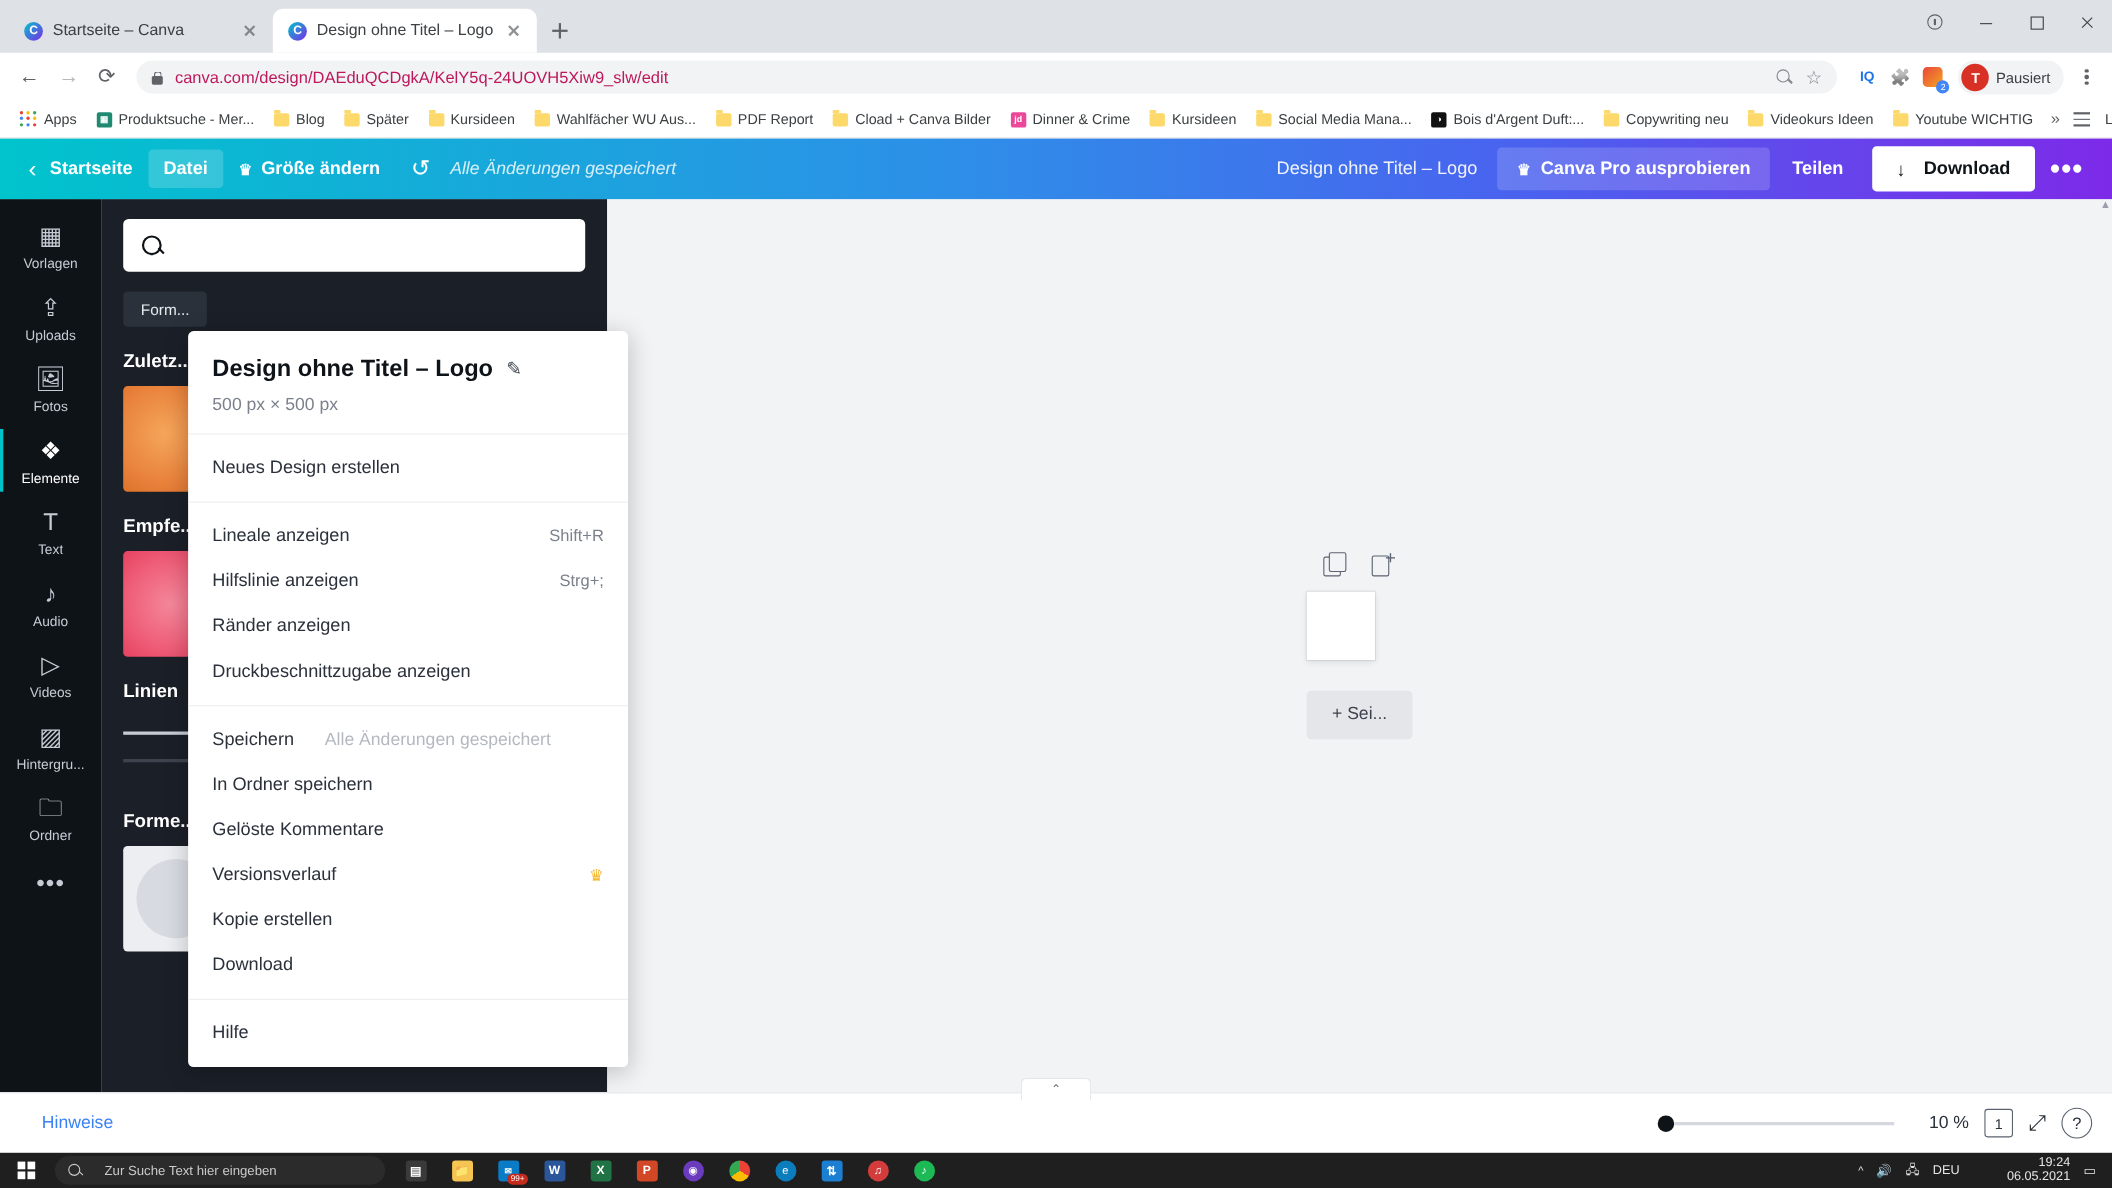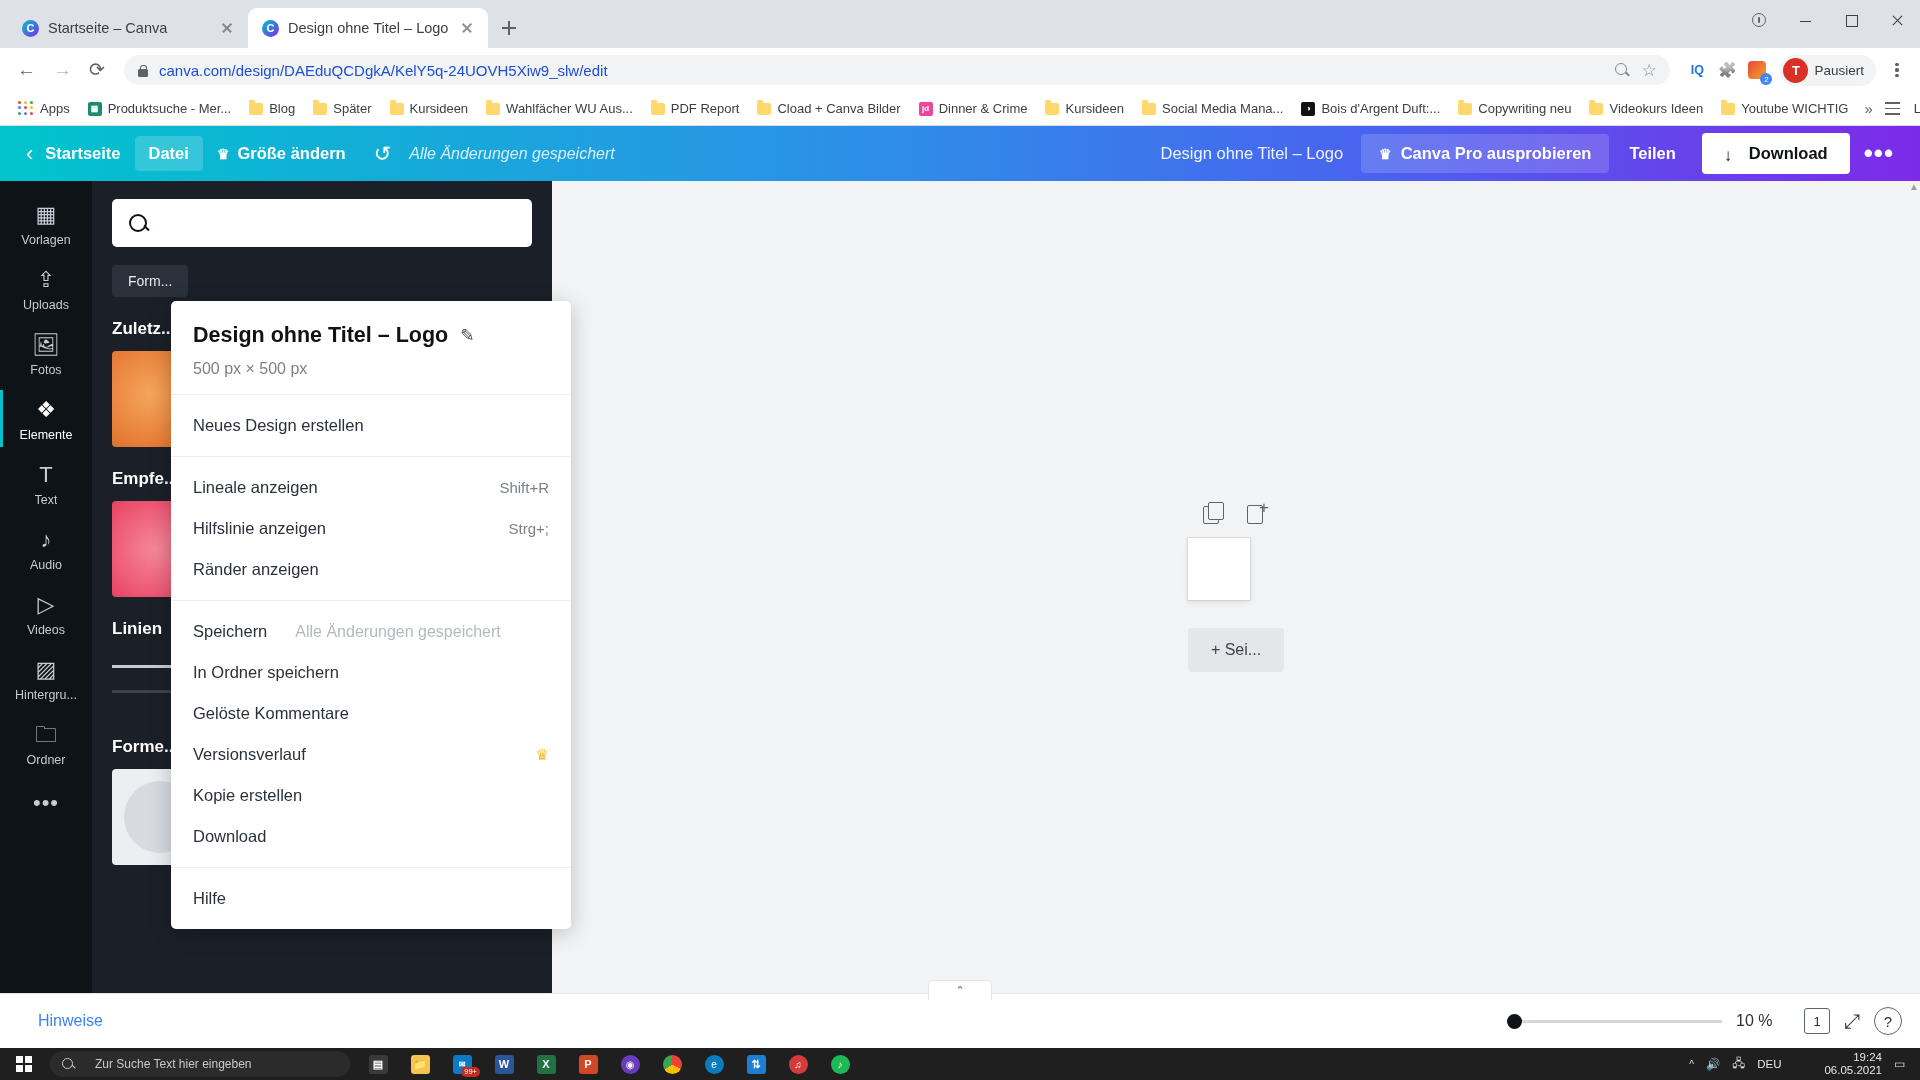--- a/index.html
+++ b/index.html
@@ -43,21 +43,21 @@
   .arrow-l, .arrow-r { width:16px; height:16px; position:relative; }
   .arrow-l:before { content:"←"; font-size:19px; line-height:16px; color:#5f6368; }
   .arrow-r:before { content:"→"; font-size:19px; line-height:16px; color:#b8b8b8; }
   .reload:before { content:"⟳"; font-size:19px; color:#5f6368; line-height:16px; }
 
   .omnibox { flex:1; height:30px; background:#f1f3f4; border-radius:16px; display:flex; align-items:center;
              padding:0 12px; margin:0 8px; gap:10px; }
   .lock { width:13px; height:13px; position:relative; flex:0 0 auto; }
   .lock:before { content:""; position:absolute; left:1.5px; top:5px; width:10px; height:8px; background:#5f6368; border-radius:1.5px; }
   .lock:after { content:""; position:absolute; left:4px; top:1px; width:5px; height:6px; border:1.6px solid #5f6368; border-bottom:none; border-radius:3px 3px 0 0; }
-  .url { flex:1; font-size:15px; color:#1d4ed8; white-space:nowrap; overflow:hidden; }
+  .url { flex:1; font-size:15px; color:#be185d; white-space:nowrap; overflow:hidden; }
   .omni-ico { width:17px; height:17px; flex:0 0 auto; opacity:.75; }
   .zoom-ico { position:relative; }
   .zoom-ico:before { content:""; position:absolute; left:1px; top:1px; width:10px; height:10px; border:1.6px solid #5f6368; border-radius:50%; }
   .zoom-ico:after { content:""; position:absolute; left:11px; top:11px; width:5px; height:1.6px; background:#5f6368; transform:rotate(45deg); }
   .star-ico:before { content:"☆"; font-size:17px; color:#5f6368; line-height:17px; }
 
   .tb-ext { display:flex; align-items:center; gap:4px; padding-left:4px; }
   .ext-ico { width:26px; height:26px; display:flex; align-items:center; justify-content:center; border-radius:50%; font-size:13px; }
   .ext-iq { color:#1a73e8; font-weight:bold; font-size:12.5px; }
   .ext-puzzle:before { content:"🧩"; font-size:15px; filter:grayscale(1); }
@@ -164,21 +164,21 @@
   .canva-bottom { height:55px; background:#fff; border-top:1px solid #e4e6ea; display:flex; align-items:center;
                   padding:0 18px; gap:14px; position:relative; }
   .cb-notes { font-size:16px; color:#3b82f6; padding-left:20px; }
   .cb-spacer { flex:1; }
   .cb-collapse { position:absolute; left:50%; top:-14px; transform:translateX(-50%); width:64px; height:20px;
                  background:#fff; border:1px solid #e4e6ea; border-bottom:none; border-radius:5px 5px 0 0;
                  color:#5b6270; font-size:11px; display:flex; align-items:center; justify-content:center; }
   .slider { display:flex; align-items:center; gap:0; }
   .sl-dot { width:15px; height:15px; border-radius:50%; background:#0e1318; flex:0 0 auto; }
   .sl-track { width:200px; height:3px; background:#d5d8de; }
-  .cb-zoom { font-size:16px; color:#2b313b; min-width:54px; }
+  .cb-zoom { font-size:16px; color:#2b313b; min-width:54px; text-align:right; }
   .cb-pages { border:1.6px solid #5b6270; border-radius:3px; min-width:26px; height:26px; display:flex;
               align-items:center; justify-content:center; font-size:13px; color:#2b313b; padding:0 5px; }
   .cb-expand { font-size:20px; color:#2b313b; }
   .cb-help { width:28px; height:28px; border-radius:50%; border:1.6px solid #5b6270; display:flex;
              align-items:center; justify-content:center; font-size:15px; color:#2b313b; }
 
   
   .filemenu { position:absolute; left:171px; top:175px; width:400px; background:#fff; border-radius:5px;
               box-shadow:0 4px 22px rgba(0,0,0,.22); z-index:40; padding:0; }
   .fm-head { padding:22px 22px 16px; }
@@ -531,20 +531,23 @@
           <span class="fm-label">Lineale anzeigen</span>
           <span class="fm-right">Shift+R</span>
         </div>
         <div class="fm-item">
           <span class="fm-label">Hilfslinie anzeigen</span>
           <span class="fm-right">Strg+;</span>
         </div>
         <div class="fm-item">
           <span class="fm-label">Ränder anzeigen</span>
         </div>
+        <div class="fm-item">
+          <span class="fm-label">Druckbeschnittzugabe anzeigen</span>
+        </div>
       </div>
       <div class="fm-sep"></div>
 
       <div class="fm-group">
         <div class="fm-item">
           <span class="fm-label">Speichern</span>
           <span class="fm-note">Alle Änderungen gespeichert</span>
         </div>
         <div class="fm-item">
           <span class="fm-label">In Ordner speichern</span>

